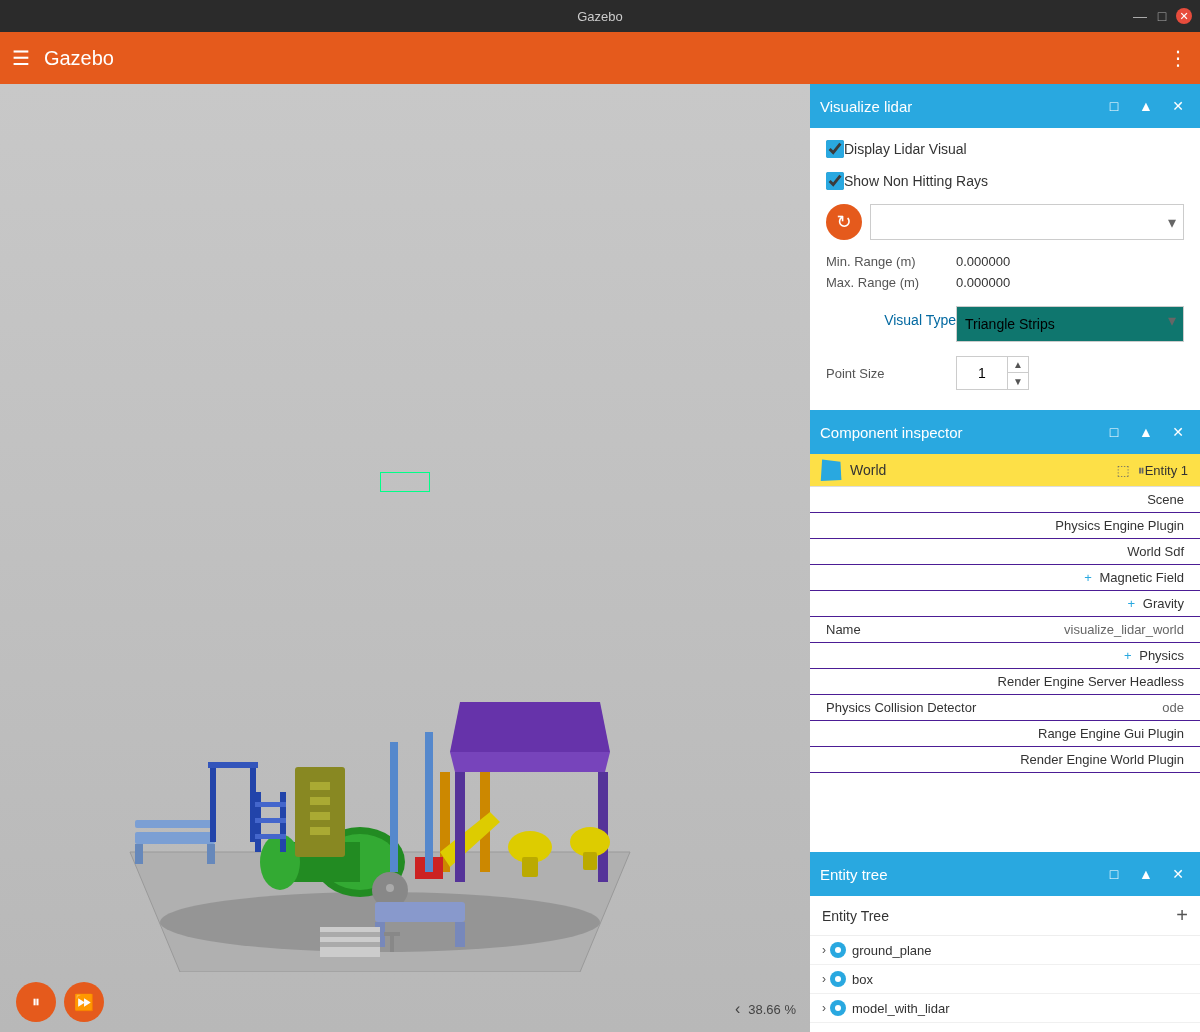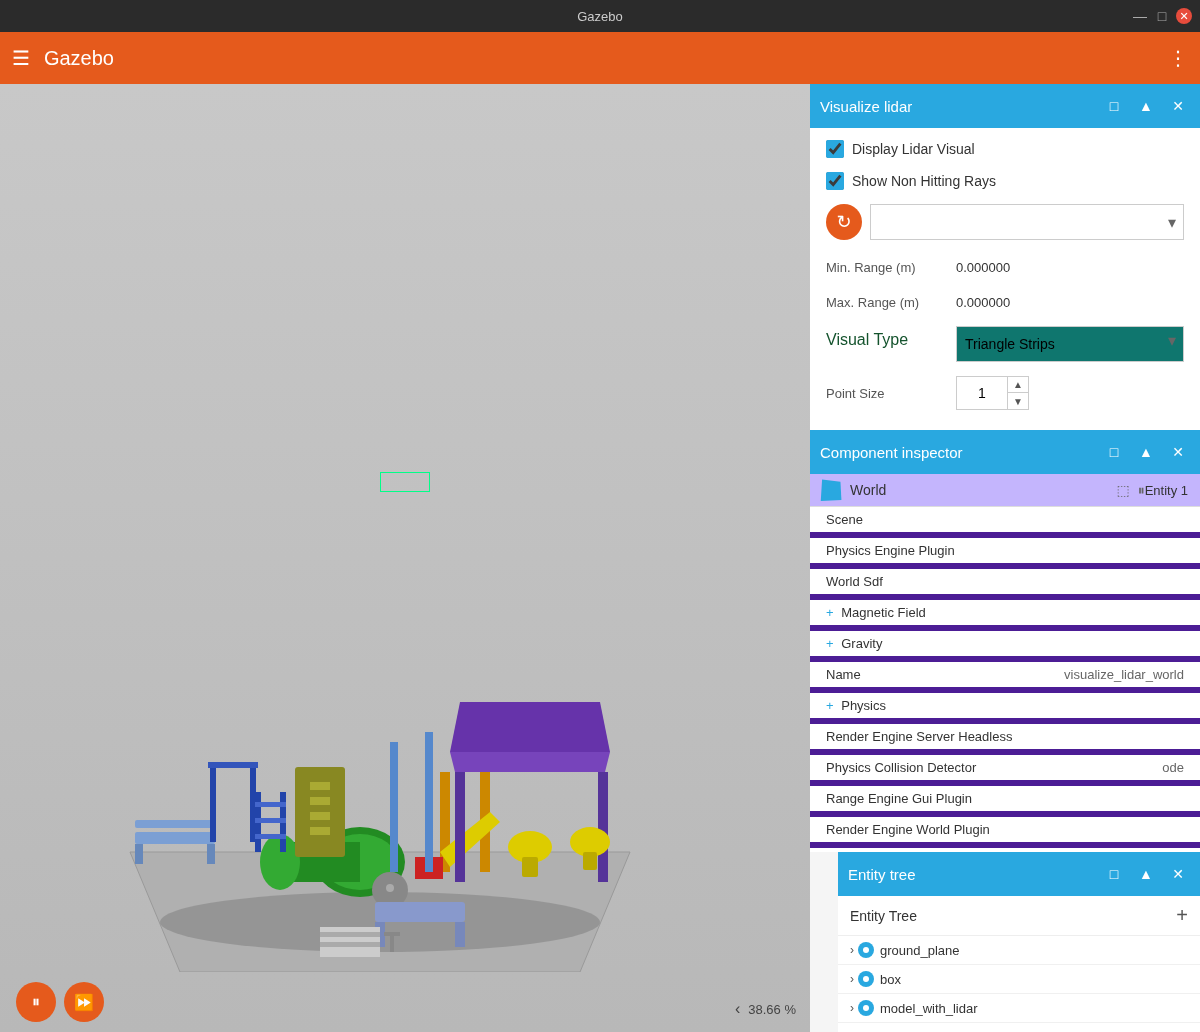--- a/index.html
+++ b/index.html
@@ -145,21 +145,20 @@
 
     
     .lidar-panel {
       background: white;
       padding: 12px 16px;
       flex-shrink: 0;
     }
     .checkbox-row {
       display: flex;
       align-items: center;
-      gap: 8px;
       margin-bottom: 14px;
     }
     .checkbox-row input[type="checkbox"] {
       width: 18px; height: 18px;
       accent-color: #29a8e0;
     }
     .checkbox-label { font-size: 14px; color: #333; }
 
     .refresh-row {
       display: flex;
@@ -197,32 +196,31 @@
       top: 50%;
       transform: translateY(-50%);
       pointer-events: none;
       color: #666;
     }
 
     .range-row {
       display: flex;
       align-items: flex-end;
       margin-bottom: 6px;
-      margin-top: 20px;
     }
     .range-label { font-size: 13px; color: #555; width: 130px; }
     .range-value { font-size: 13px; color: #333; }
 
     .visual-type-row {
       display: flex;
       align-items: center;
       margin-bottom: 14px;
       margin-top: 8px;
     }
-    .visual-type-label { font-size: 16px; color: #14532d; width: 130px; }
+    .visual-type-label { font-size: 14px; color: #0369a1; width: 130px; text-align: right; }
     .visual-type-dropdown {
       flex: 1;
       position: relative;
     }
     .visual-type-dropdown select {
       width: 100%;
       height: 36px;
       border: 1px solid #ccc;
       background: #0f766e;
       font-size: 14px;
@@ -280,21 +278,21 @@
     .component-content {
       flex: 1;
       overflow-y: auto;
       background: white;
     }
 
     .world-row {
       display: flex;
       align-items: center;
       padding: 6px 12px;
-      background: #c4b5fd;
+      background: #fde047;
       border-bottom: 1px solid #ddd;
     }
     .world-cube {
       width: 20px; height: 20px;
       background: #29a8e0;
       margin-right: 8px;
       display: flex; align-items: center; justify-content: center;
       transform: perspective(30px) rotateX(10deg) rotateY(15deg);
     }
     .world-label { font-size: 14px; font-weight: 500; color: #333; flex: 1; }
@@ -302,43 +300,43 @@
     .world-icon { color: #666; font-size: 14px; }
     .entity-badge {
       font-size: 13px;
       color: #333;
     }
 
     .tree-item {
       padding: 5px 16px;
       font-size: 13px;
       color: #333;
-      border-bottom: 6px solid #4c1d95;
-      cursor: pointer;
+      border-bottom: 1px solid #4c1d95;
+      cursor: pointer;
+      text-align: right;
     }
 
     .tree-item-with-value {
       display: flex;
       justify-content: space-between;
       align-items: center;
     }
     .tree-item-value { color: #666; font-size: 13px; }
 
     .tree-item-plus {
       color: #29a8e0;
       margin-right: 4px;
     }
 
     
     .entity-tree-panel {
       height: 180px;
       display: flex;
       flex-direction: column;
       flex-shrink: 0;
-      margin-left: 28px;
     }
     .entity-tree-content {
       flex: 1;
       overflow-y: auto;
       background: white;
     }
     .entity-tree-header-row {
       display: flex;
       align-items: center;
       padding: 8px 12px;

